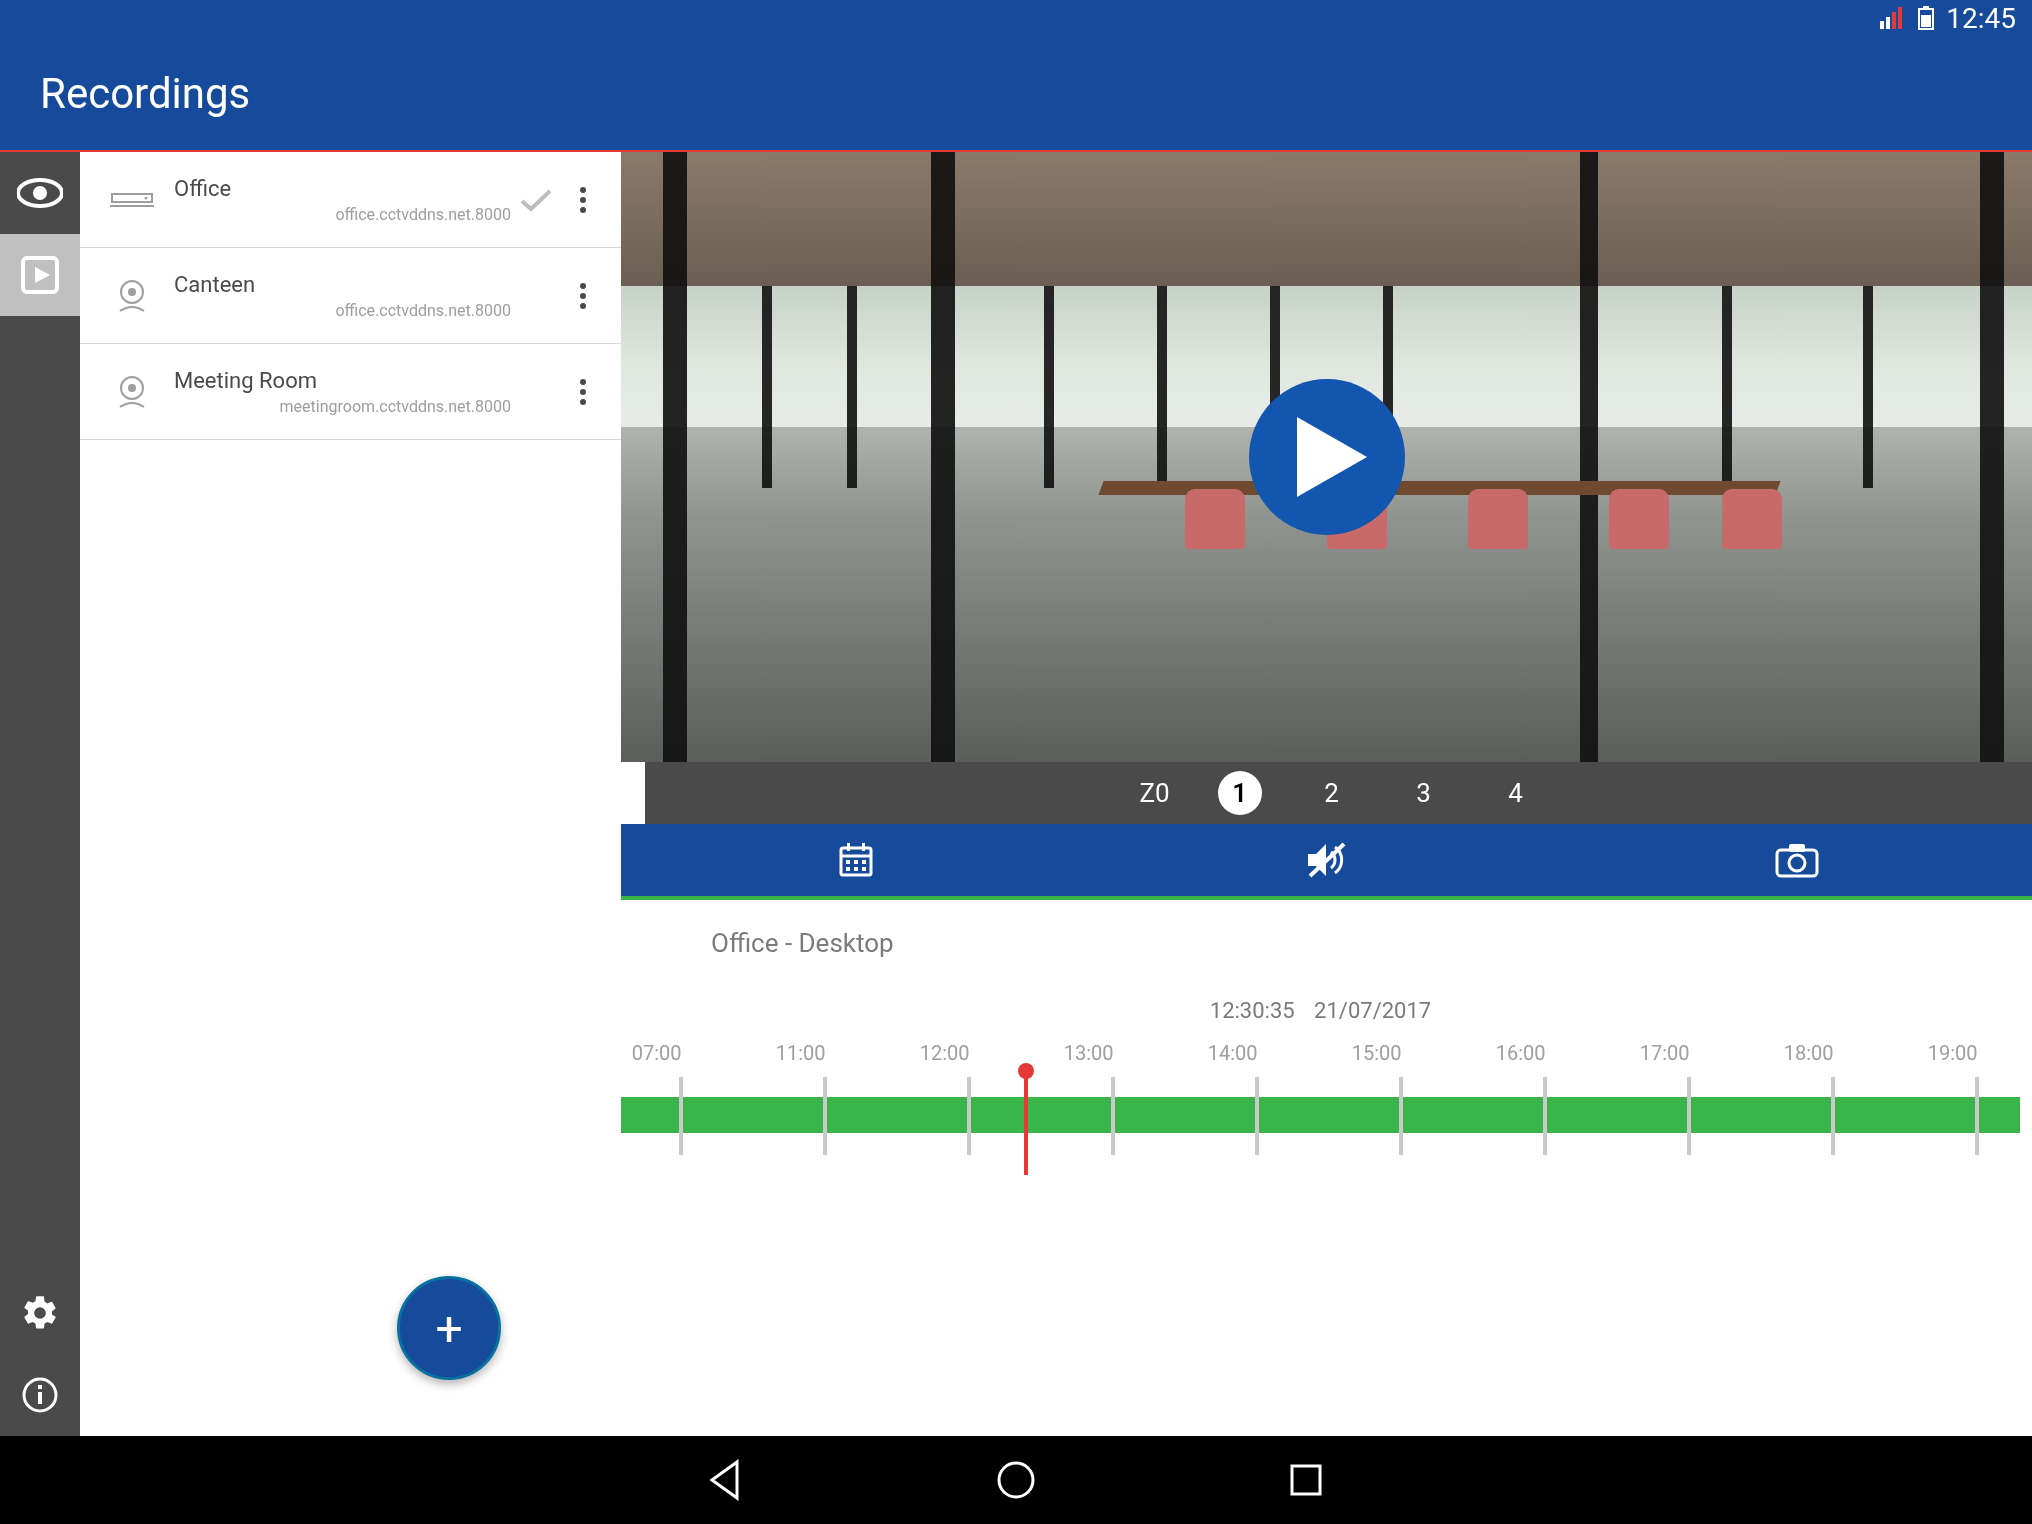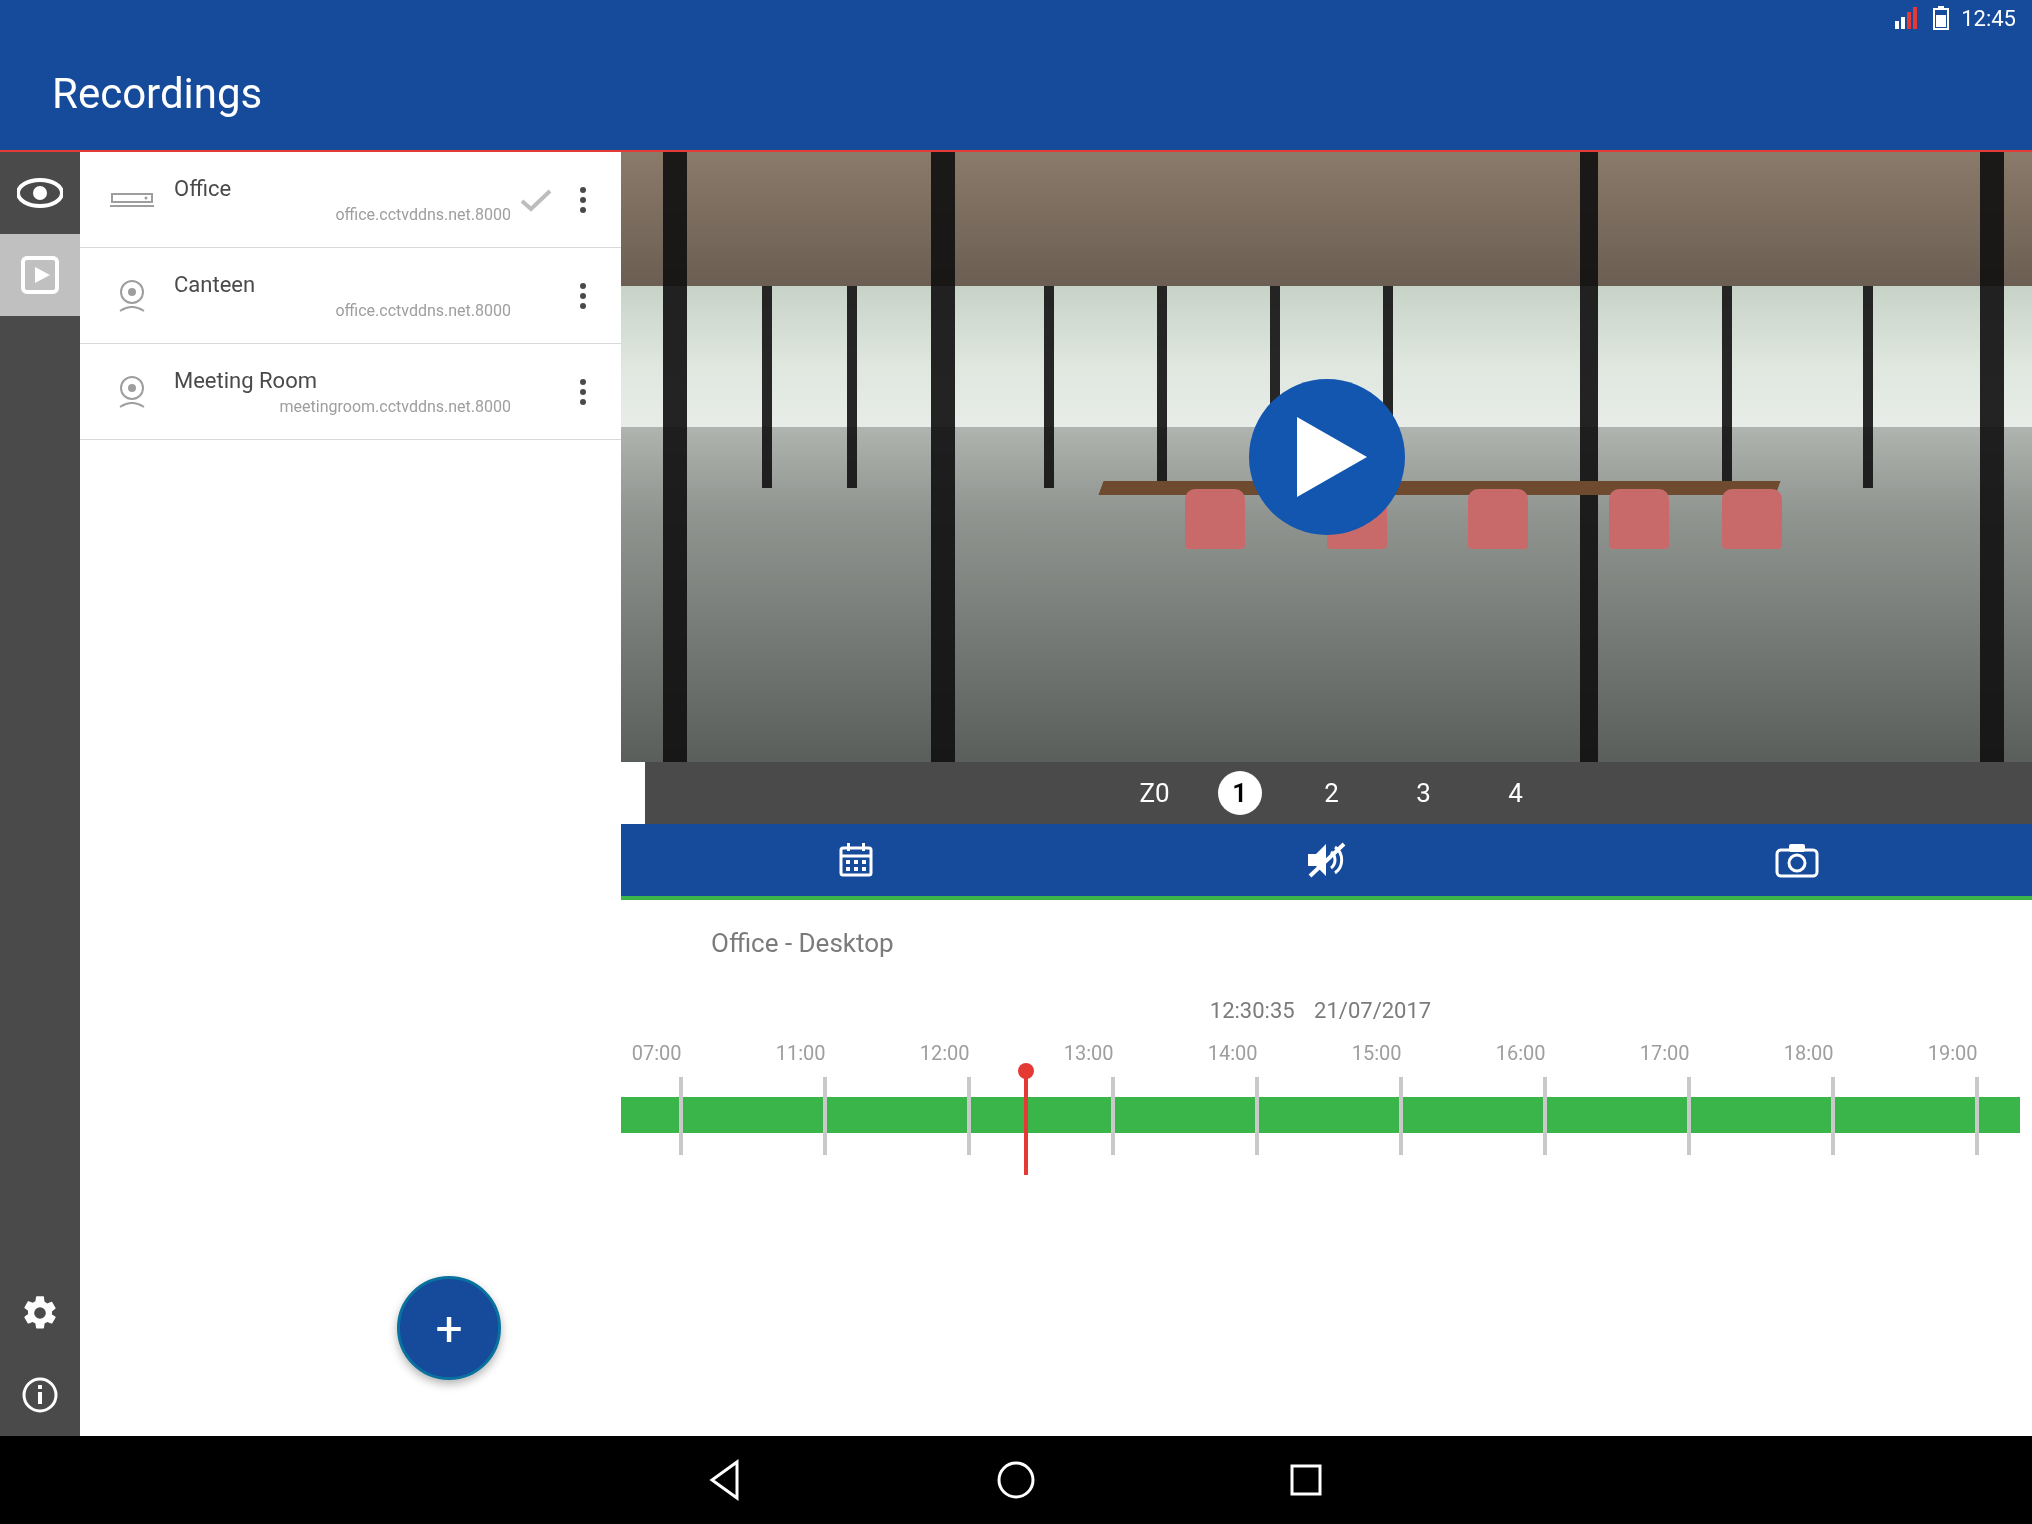--- a/index.html
+++ b/index.html
@@ -1,21 +1,21 @@
 <!DOCTYPE html>
 <html><head>
 <meta charset="utf-8">
 <style>
 * { box-sizing: border-box; margin: 0; padding: 0; }
 html, body { width: 2032px; height: 1524px; font-family: Roboto, "Helvetica Neue", Arial, sans-serif; overflow: hidden; background: #fff; }
 .root { width: 100%; height: 100%; display: flex; flex-direction: column; }
-.status-bar { height: 36px; background: #164a9a; display: flex; align-items: center; justify-content: flex-end; padding: 0 16px; color: #fff; font-size: 22px; gap: 12px; }
+.status-bar { height: 36px; background: #164a9a; display: flex; align-items: center; justify-content: flex-end; padding: 0 16px; color: #fff; font-size: 28px; gap: 12px; }
 .status-signal, .status-batt { display: inline-flex; align-items: center; }
 .status-signal svg, .status-batt svg { display:block; }
-.app-bar { height: 116px; background: #164a9a; color: #fff; display: flex; align-items: center; padding: 0 52px; font-size: 42px; font-weight: 400; border-bottom: 2px solid #e53935; }
+.app-bar { height: 116px; background: #164a9a; color: #fff; display: flex; align-items: center; padding: 0 40px; font-size: 42px; font-weight: 400; border-bottom: 2px solid #e53935; }
 .content { flex: 1; display: flex; min-height: 0; }
 .navrail { width: 80px; background: #4a4a4a; display: flex; flex-direction: column; align-items: center; padding-top: 0; }
 .navrail-item { width: 80px; height: 82px; display: flex; align-items: center; justify-content: center; color: #fff; cursor: pointer; }
 .navrail-item.active { background: #c0c0c0; color: #fff; }
 .navrail-spacer { flex: 1; }
 .navrail svg { display:block; }
 .camera-list { width: 541px; background: #fff; position: relative; display: flex; flex-direction: column; }
 .camera-item { display: flex; align-items: center; padding: 18px 16px 18px 22px; border-bottom: 1px solid #d9d9d9; cursor: pointer; min-height: 96px; }
 .camera-item:first-child { border-top: none; }
 .camera-icon { width: 60px; display:flex; align-items:center; justify-content:center; color:#9e9e9e; }

